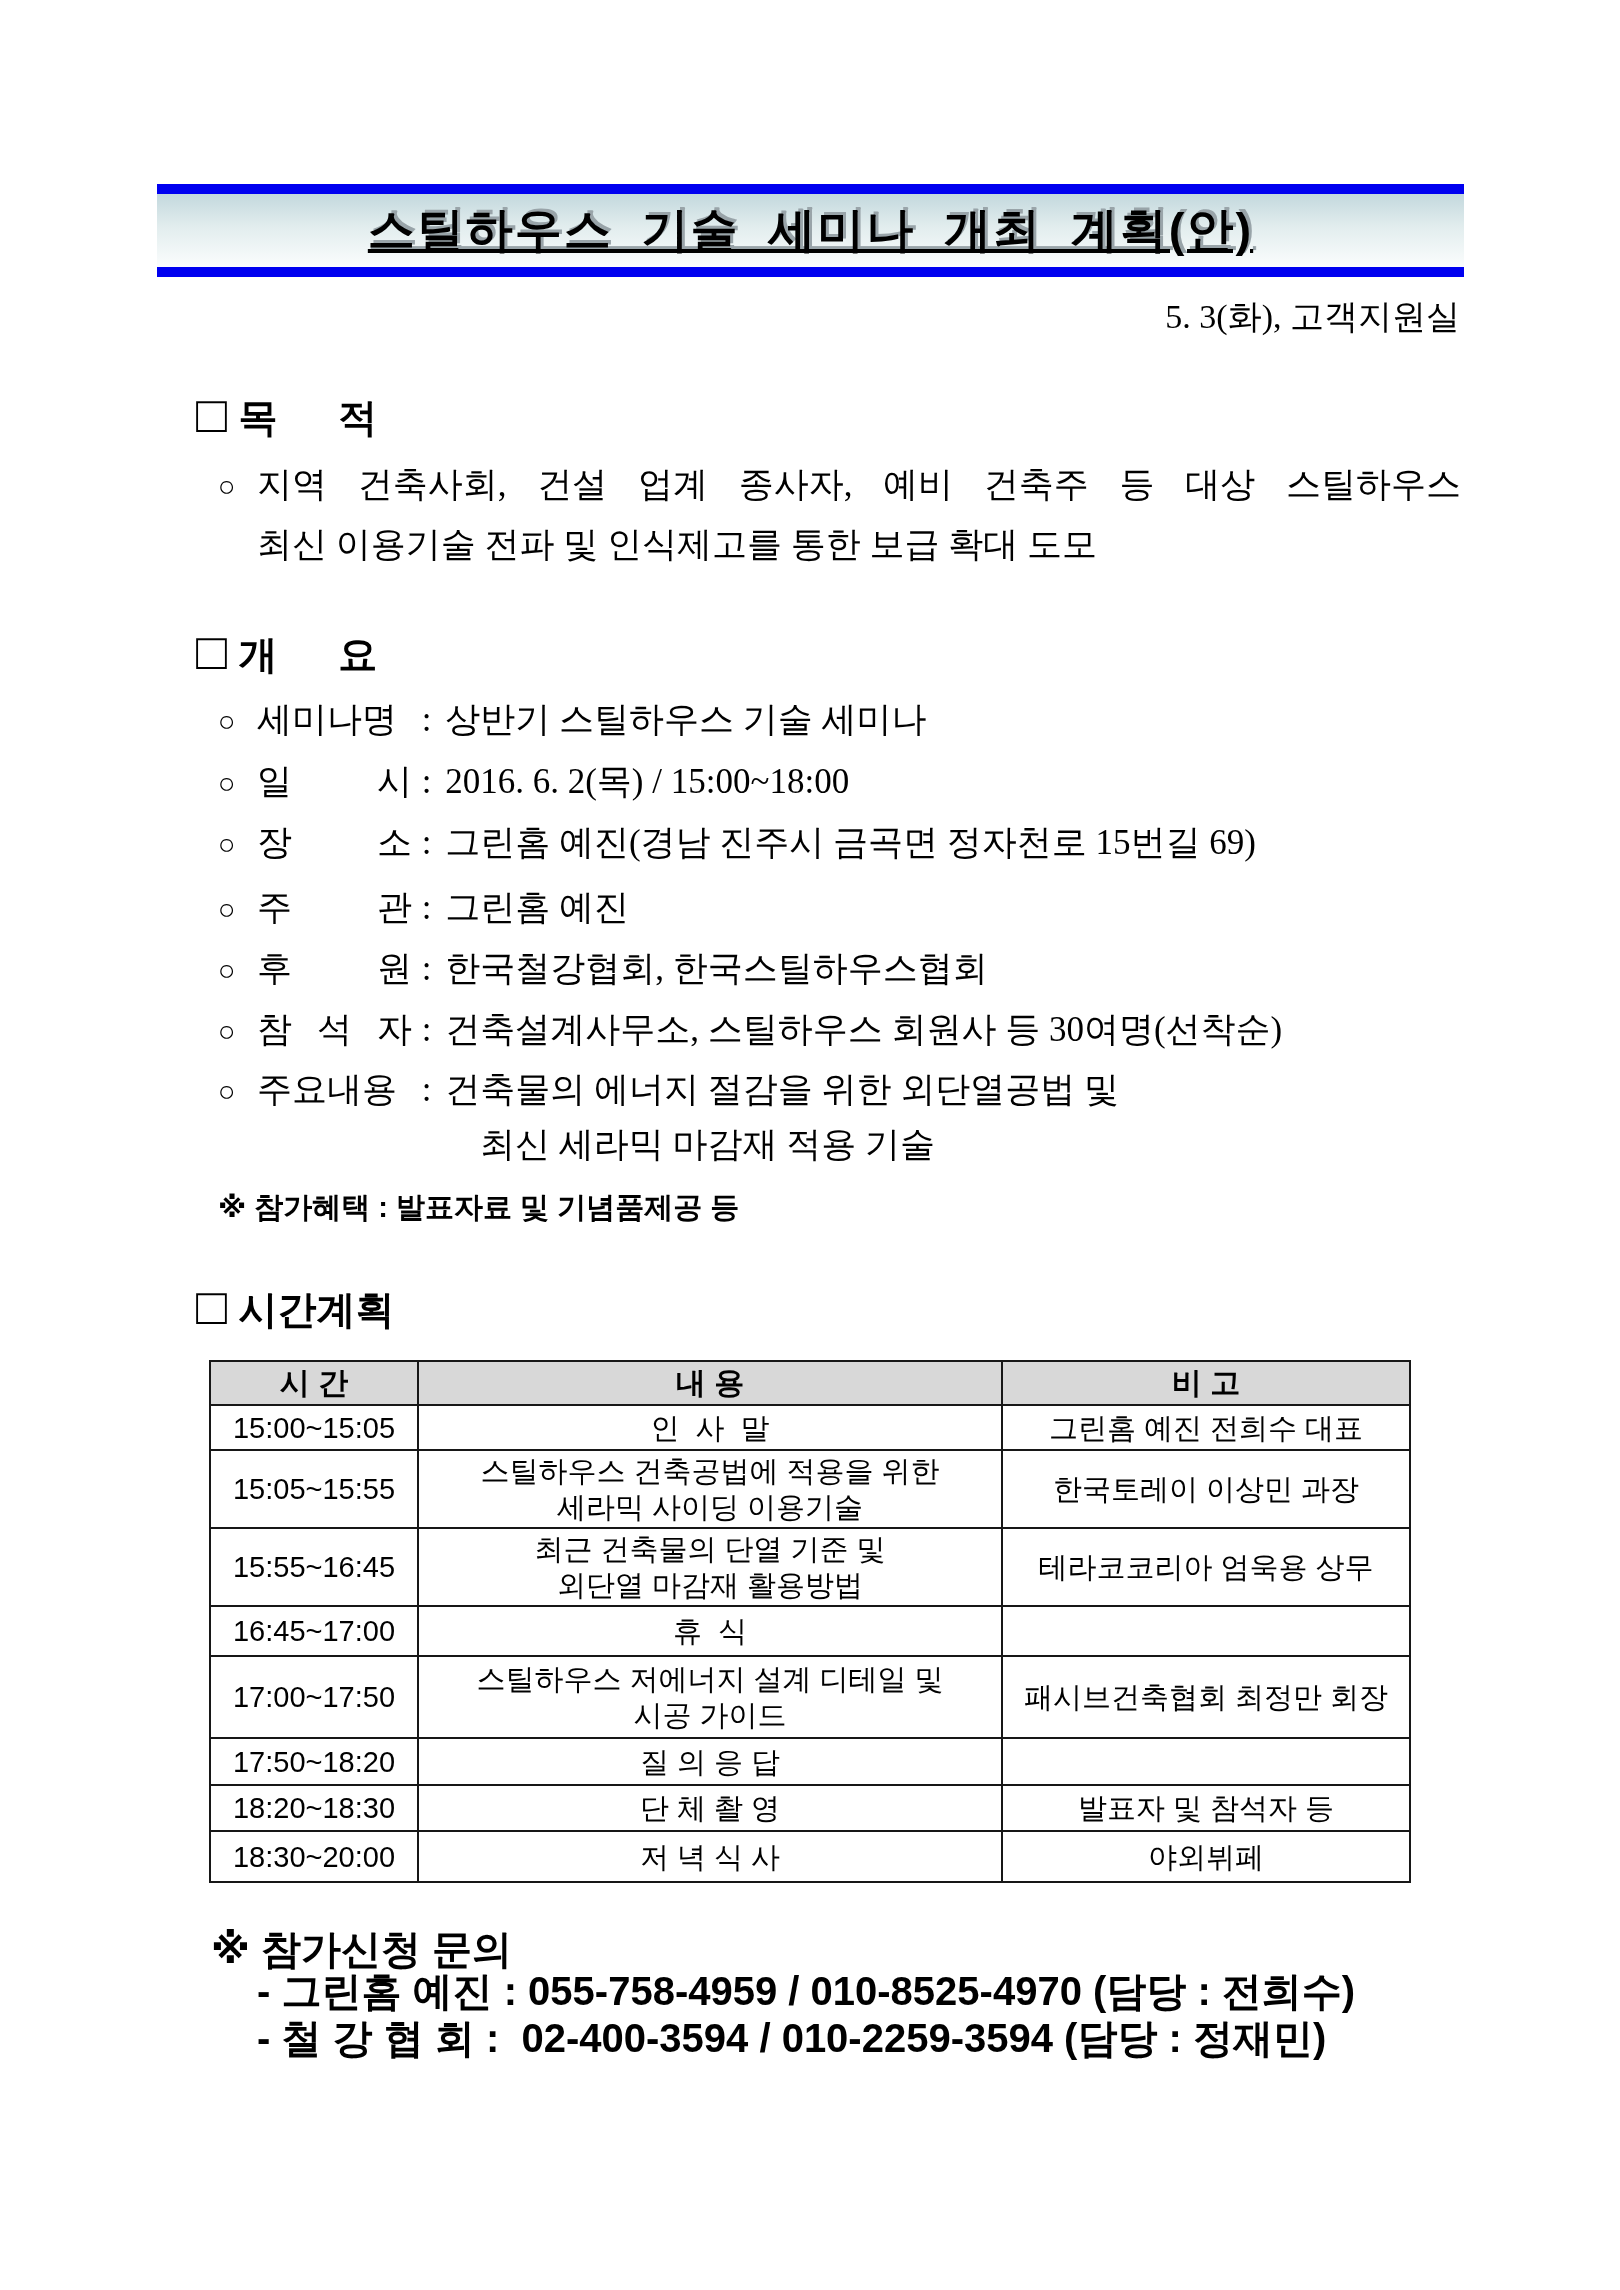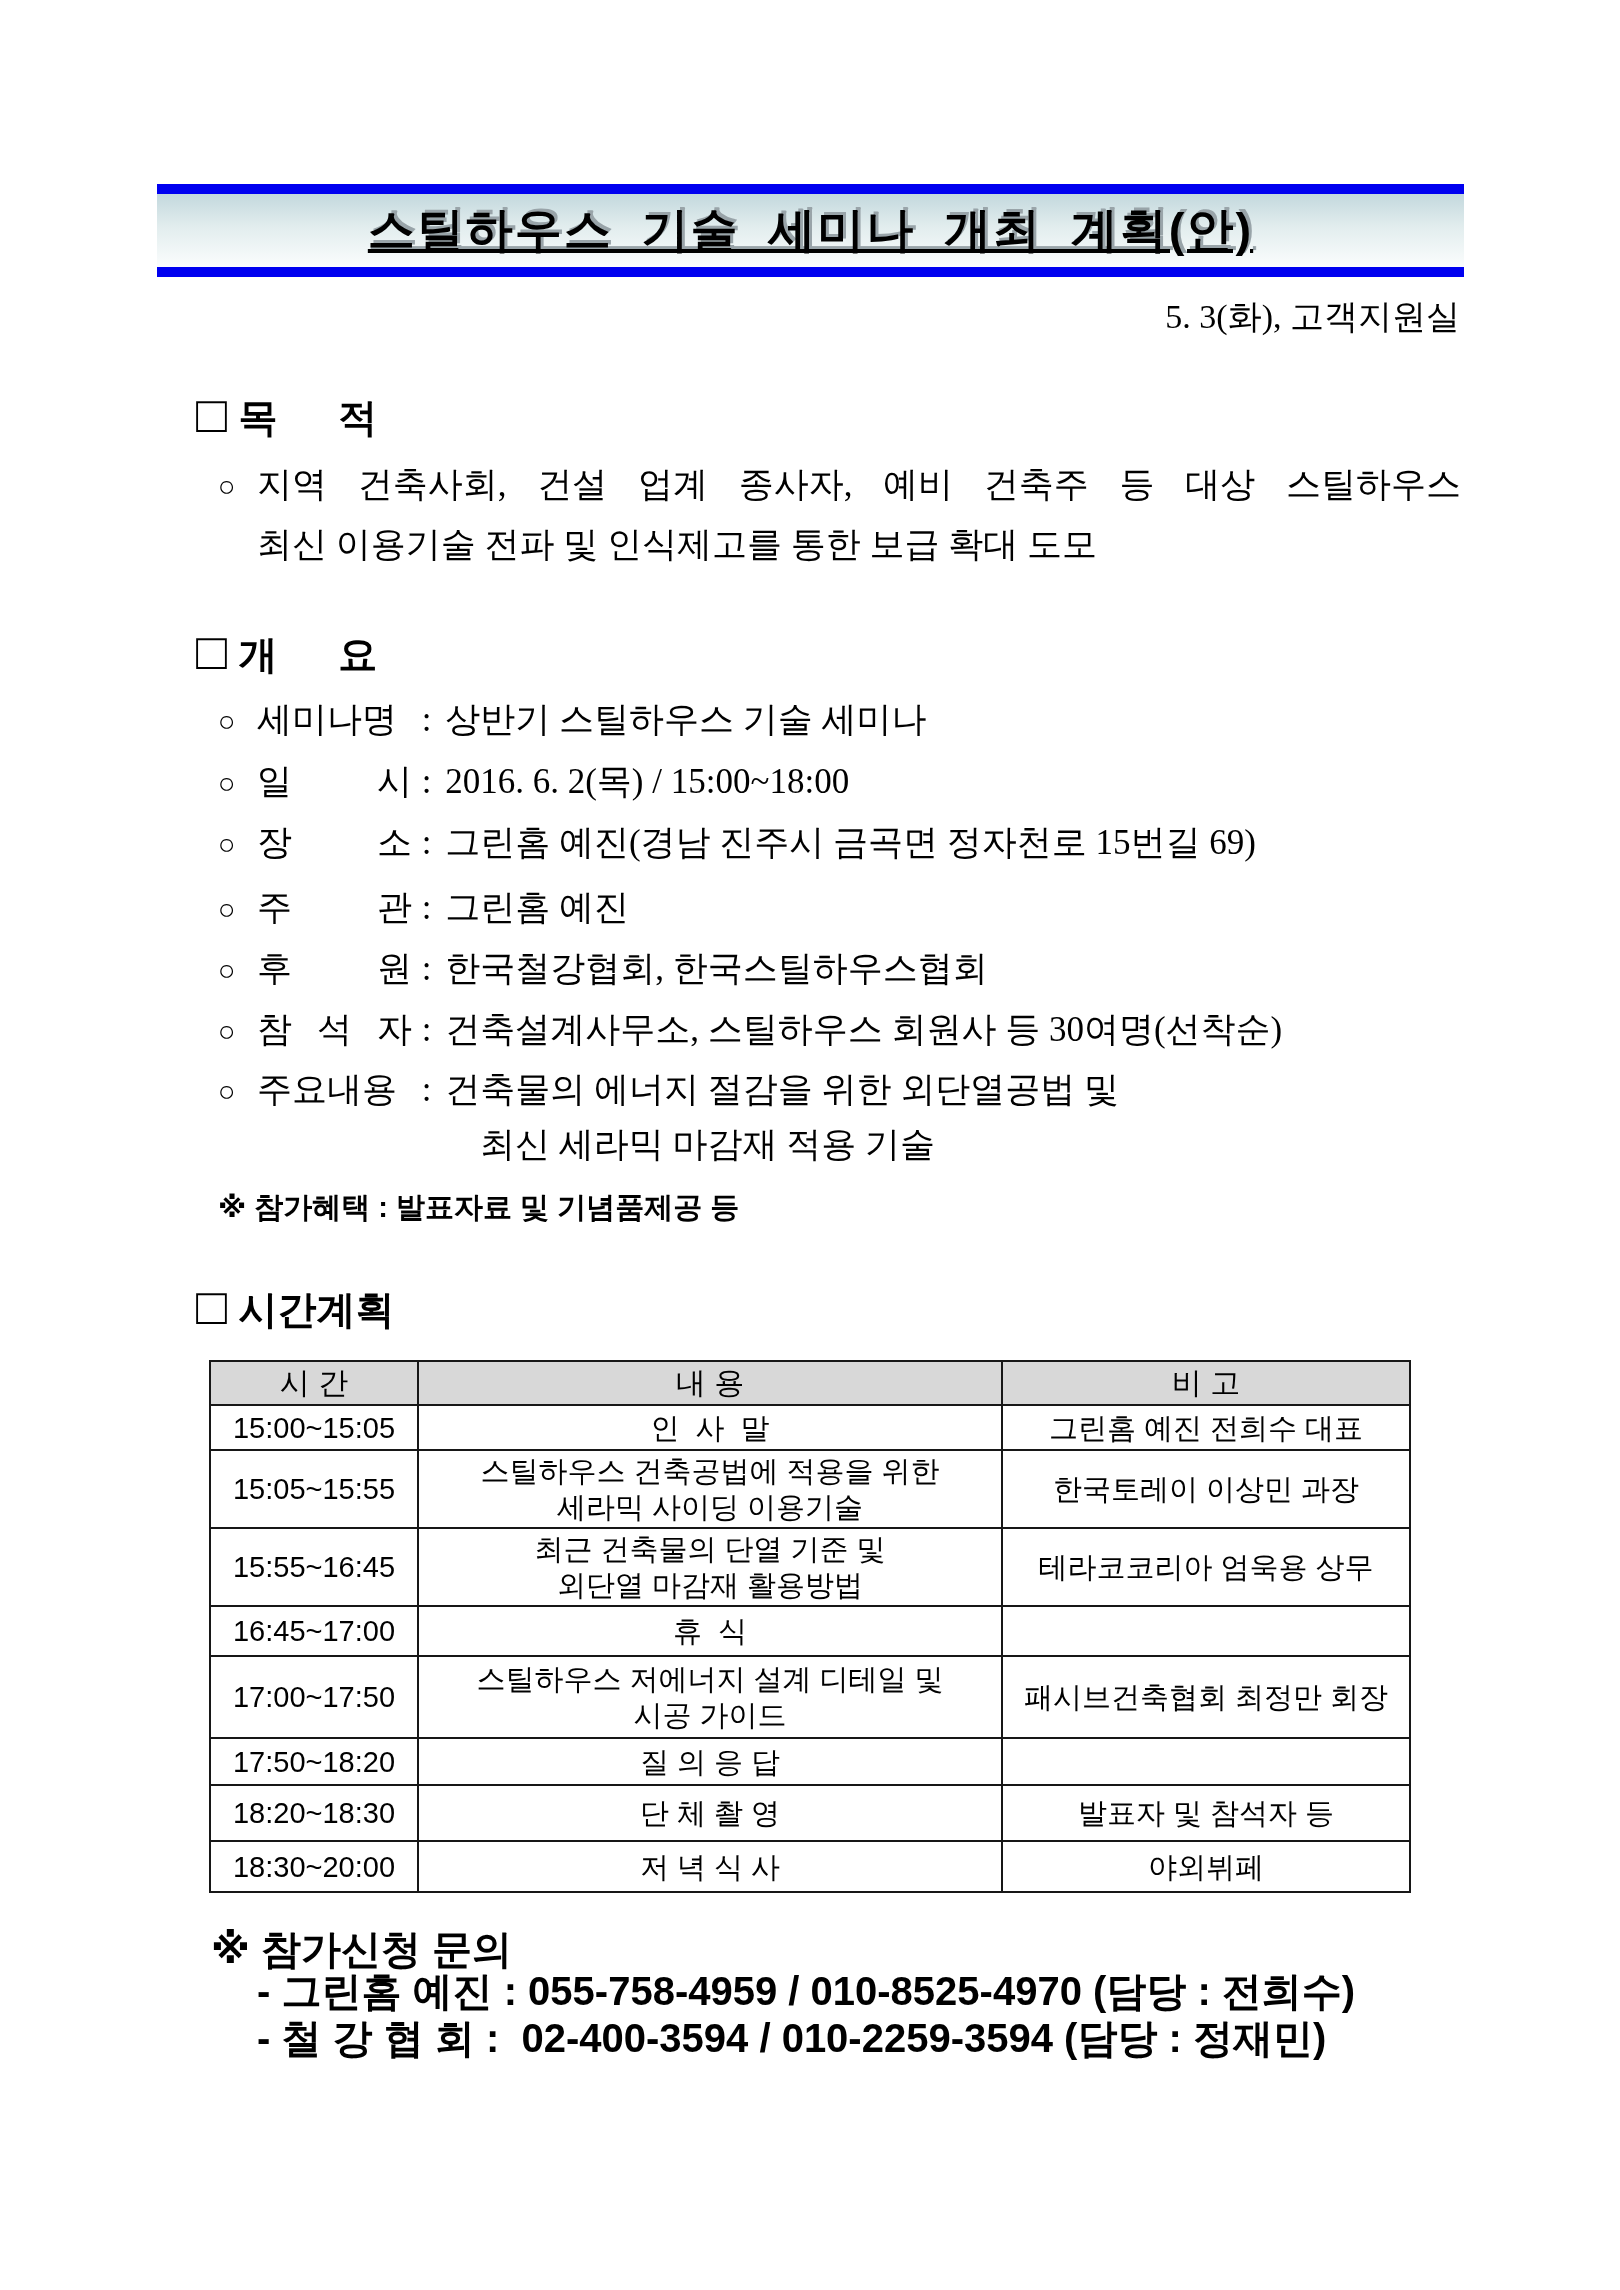--- a/index.html
+++ b/index.html
@@ -33,21 +33,21 @@
   .plain{font-size:35px;line-height:43px;white-space:pre;}
 
   .bold-note{font-family:"Liberation Sans","DejaVu Sans",sans-serif;font-weight:bold;
         font-size:29px;white-space:pre;}
 
   
   table.htable{border-collapse:collapse;table-layout:fixed;
         font-family:"Liberation Sans","DejaVu Sans",sans-serif;font-size:29px;}
   .htable th,.htable td{border:2px solid #171717;text-align:center;vertical-align:middle;
         white-space:pre;line-height:36px;padding:0;overflow:hidden;}
-  .htable thead th{background:#d8d8d8;font-weight:normal;font-size:30px;
+  .htable thead th{background:#d8d8d8;font-weight:bold;font-size:30px;
         border-bottom:2.9px solid #171717;}
 
   
   .contact-line{font-family:"Liberation Sans","DejaVu Sans",sans-serif;font-weight:bold;
         font-size:40px;white-space:pre;line-height:37px;}
 </style>
 </head>
 <body>
 
 <div class="page">
@@ -168,21 +168,21 @@
         <td>17:00~17:50</td>
         <td>스틸하우스 저에너지 설계 디테일 및
 시공 가이드</td>
         <td>패시브건축협회 최정만 회장</td>
       </tr>
       <tr style="height:47px;">
         <td>17:50~18:20</td>
         <td>질 의 응 답</td>
         <td></td>
       </tr>
-      <tr style="height:56px;margin-left:34px;">
+      <tr style="height:46px;margin-left:34px;">
         <td>18:20~18:30</td>
         <td>단 체 촬 영</td>
         <td>발표자 및 참석자 등</td>
       </tr>
       <tr style="height:51px;">
         <td>18:30~20:00</td>
         <td>저 녁 식 사</td>
         <td>야외뷔페</td>
       </tr>
     </tbody>

